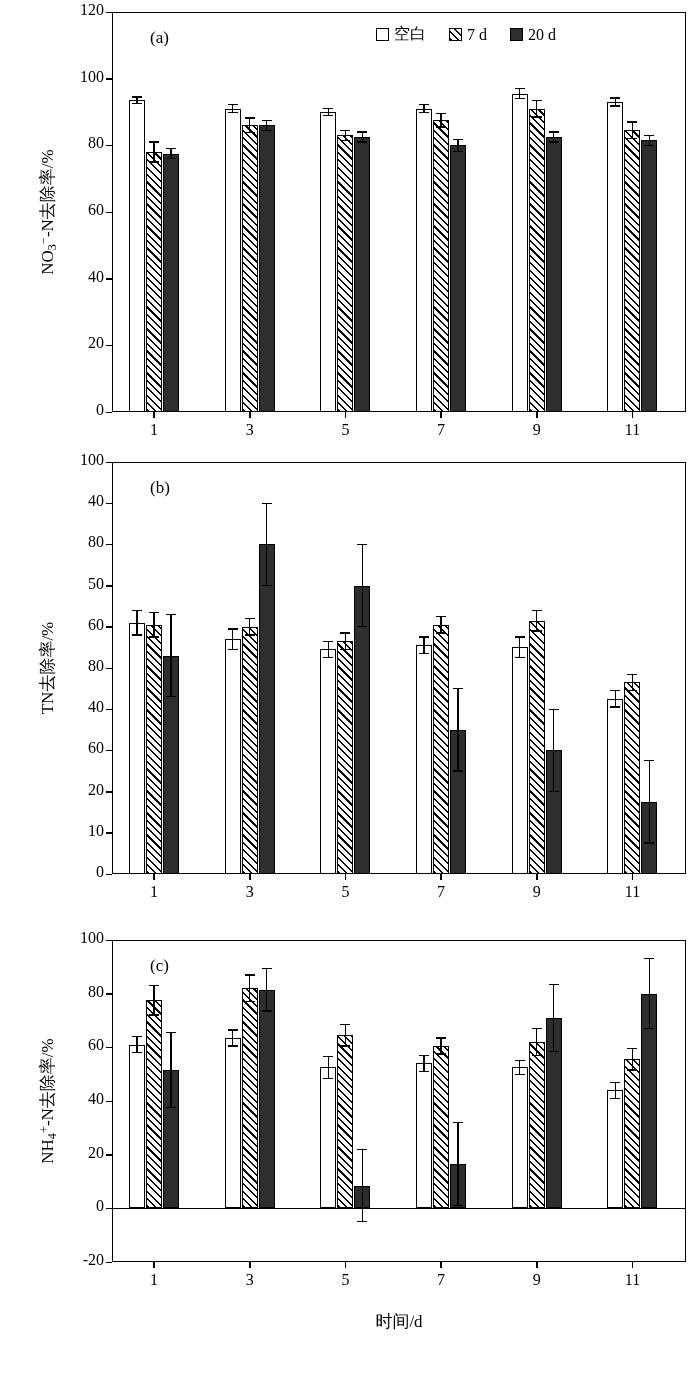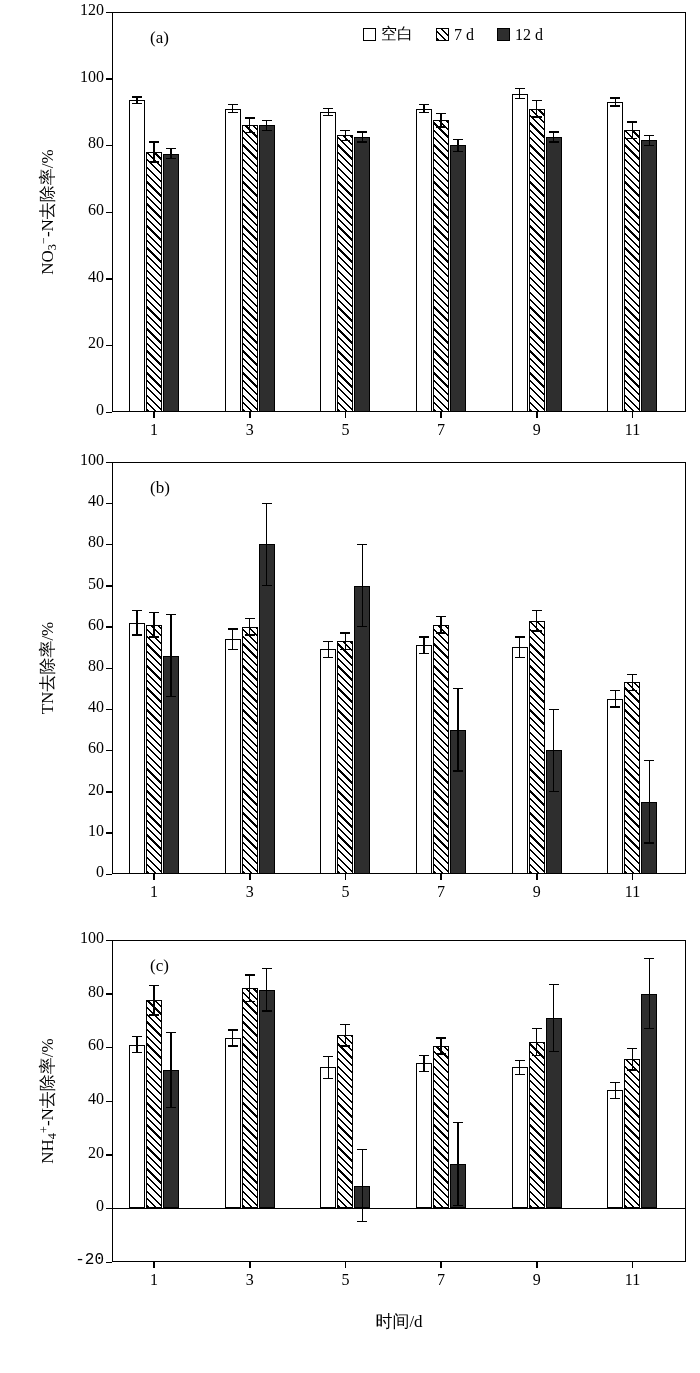--- a/index.html
+++ b/index.html
@@ -133,32 +133,32 @@
       <div class="errcap" style="left: 610.427px; top: 97.35px; width: 10px;"></div>
       <div class="errcap" style="left: 610.427px; top: 105.35px; width: 10px;"></div>
       <div class="bar hatch" style="left: 624.427px; top: 130.333px; width: 16px; height: 281.667px;"></div>
       <div class="err" style="left: 631.777px; top: 122px; height: 16.6667px;"></div>
       <div class="errcap" style="left: 627.427px; top: 121.35px; width: 10px;"></div>
       <div class="errcap" style="left: 627.427px; top: 138.017px; width: 10px;"></div>
       <div class="bar solid" style="left: 641.427px; top: 140.333px; width: 16px; height: 271.667px;"></div>
       <div class="err" style="left: 648.777px; top: 135.333px; height: 10px;"></div>
       <div class="errcap" style="left: 644.427px; top: 134.683px; width: 10px;"></div>
       <div class="errcap" style="left: 644.427px; top: 144.683px; width: 10px;"></div>
-      <div class="legend" style="left: 363px; top: 24px;">
+      <div class="legend" style="left: 376px; top: 24px;">
         <div class="item">
           <span class="lgbox blank"></span>
           <span>空白</span>
         </div>
         <div class="item">
           <span class="lgbox hatch"></span>
           <span>7 d</span>
         </div>
         <div class="item">
           <span class="lgbox solid"></span>
-          <span>12 d</span>
+          <span>20 d</span>
         </div>
       </div>
     </div>
     <div class="panel" style="position: absolute; left: 0px; top: 0px; width: 700px; height: 1373px;">
       <div class="frame" style="left: 112px; top: 462px; width: 574px; height: 412px;"></div>
       <div class="tick" style="left: 54px; top: 863px; width: 50px;">0</div>
       <div class="tickmark" style="left: 106px; top: 873.5px; width: 6px; height: 1.5px;"></div>
       <div class="tick" style="left: 54px; top: 821.8px; width: 50px;">10</div>
       <div class="tickmark" style="left: 106px; top: 832.3px; width: 6px; height: 1.5px;"></div>
       <div class="tick" style="left: 54px; top: 780.6px; width: 50px;">20</div>
@@ -261,21 +261,21 @@
       <div class="err" style="left: 631.777px; top: 674.18px; height: 16.48px;"></div>
       <div class="errcap" style="left: 627.427px; top: 673.53px; width: 10px;"></div>
       <div class="errcap" style="left: 627.427px; top: 690.01px; width: 10px;"></div>
       <div class="bar solid" style="left: 641.427px; top: 801.9px; width: 16px; height: 72.1px;"></div>
       <div class="err" style="left: 648.777px; top: 760.7px; height: 82.4px;"></div>
       <div class="errcap" style="left: 644.427px; top: 760.05px; width: 10px;"></div>
       <div class="errcap" style="left: 644.427px; top: 842.45px; width: 10px;"></div>
     </div>
     <div class="panel" style="position: absolute; left: 0px; top: 0px; width: 700px; height: 1373px;">
       <div class="frame" style="left: 112px; top: 940px; width: 574px; height: 322px;"></div>
-      <div class="tick" style="left: 54px; top: 1251px; width: 50px; font-family: Liberation Mono, monospace;">-20</div>
+      <div class="tick" style="left: 54px; top: 1251px; width: 50px;">-20</div>
       <div class="tickmark" style="left: 106px; top: 1261.5px; width: 6px; height: 1.5px;"></div>
       <div class="tick" style="left: 54px; top: 1197.33px; width: 50px;">0</div>
       <div class="tickmark" style="left: 106px; top: 1207.83px; width: 6px; height: 1.5px;"></div>
       <div class="tick" style="left: 54px; top: 1143.67px; width: 50px;">20</div>
       <div class="tickmark" style="left: 106px; top: 1154.17px; width: 6px; height: 1.5px;"></div>
       <div class="tick" style="left: 54px; top: 1090px; width: 50px;">40</div>
       <div class="tickmark" style="left: 106px; top: 1100.5px; width: 6px; height: 1.5px;"></div>
       <div class="tick" style="left: 54px; top: 1036.33px; width: 50px;">60</div>
       <div class="tickmark" style="left: 106px; top: 1046.83px; width: 6px; height: 1.5px;"></div>
       <div class="tick" style="left: 54px; top: 982.667px; width: 50px;">80</div>

